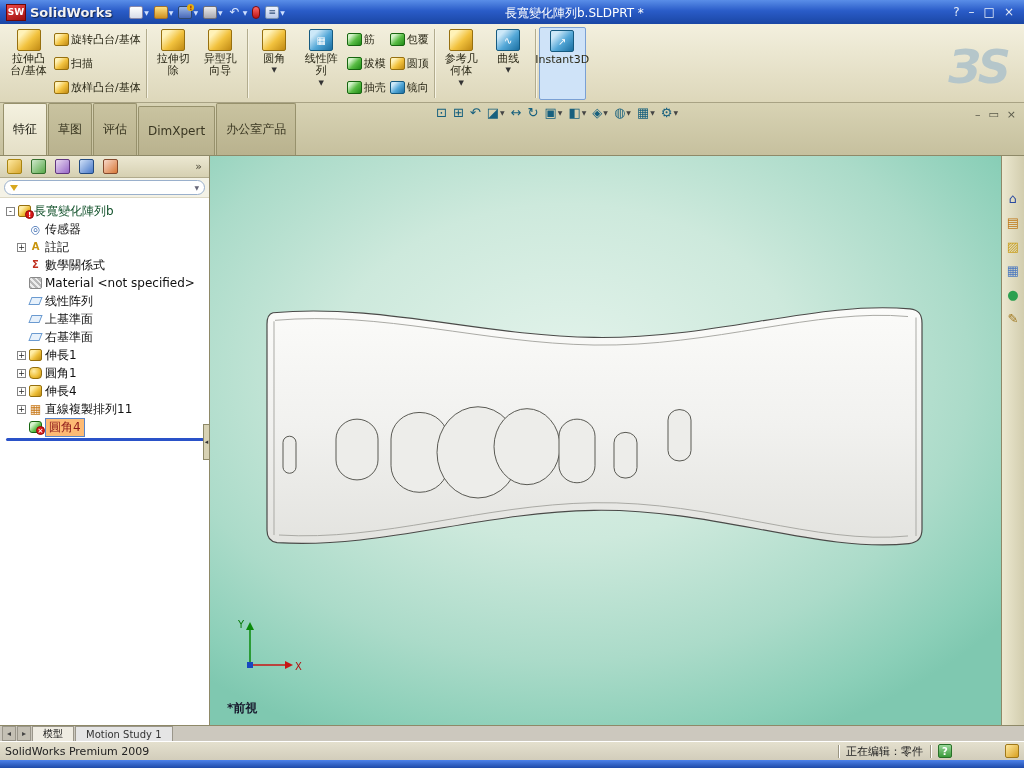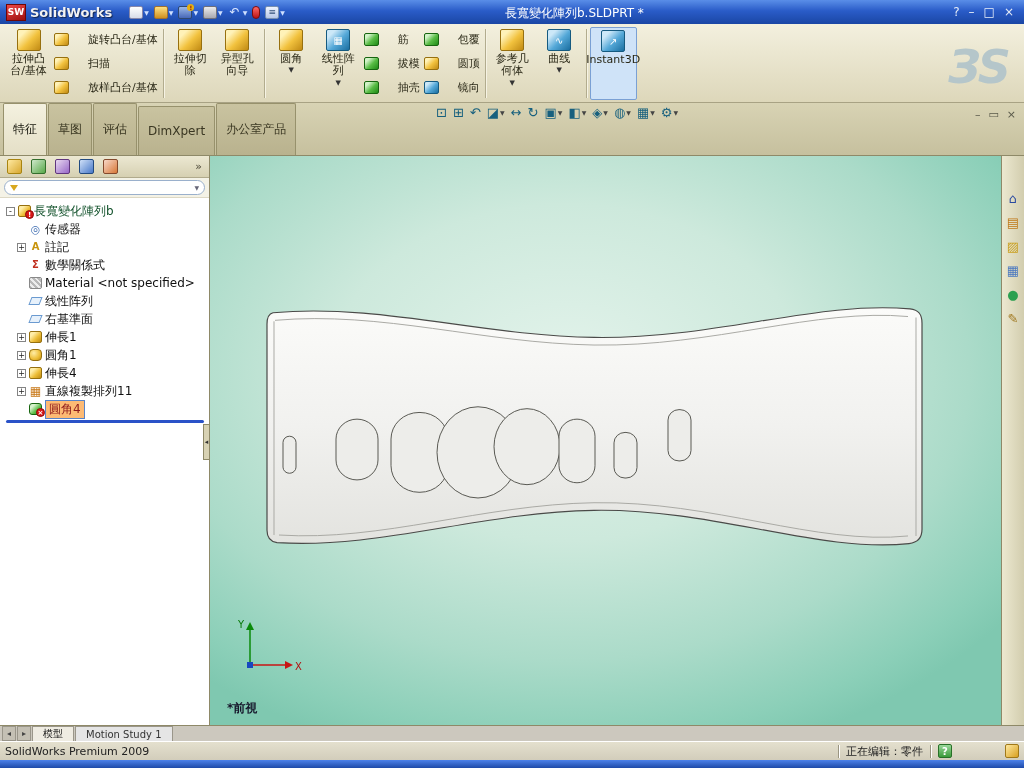--- a/index.html
+++ b/index.html
@@ -33,21 +33,21 @@
 
   
   .ribbon { flex:0 0 79px; background:linear-gradient(180deg,#f3f0de,#ddd7ba); border-bottom:1px solid #a8a284;
     display:flex; align-items:stretch; padding:3px 2px 2px 5px; position:relative; }
   .rb-large { display:flex; flex-direction:column; align-items:center; width:47px; padding:2px 1px; }
   .rb-large .ric { width:24px; height:22px; margin-bottom:2px; }
   .rb-label { font-size:11px; line-height:1.12; text-align:center; color:#2a2817; max-width:42px; }
   .rb-label.wide { max-width:58px; }
   .dd { font-size:7px; color:#333; margin-top:1px; }
   .rb-stack { display:flex; flex-direction:column; justify-content:space-around; padding:0 2px; }
-  .rb-small { display:flex; align-items:center; gap:19px; font-size:11px; color:#2a2817; white-space:nowrap; }
+  .rb-small { display:flex; align-items:center; gap:2px; font-size:11px; color:#2a2817; white-space:nowrap; }
   .ric-s { width:15px; height:13px; flex:0 0 15px; }
   .rb-sep { width:1px; background:#b2ac8e; margin:2px 3px; box-shadow:1px 0 0 #f6f3e4; }
   .ibox { border-radius:2px; display:flex; align-items:center; justify-content:center; font-size:10px; color:#fff; }
   .gold { background:linear-gradient(135deg,#fff2b8 20%,#f2c23e 55%,#c08a14); border:1px solid #97700f; }
   .green { background:linear-gradient(135deg,#d2f2c8 20%,#58bc44 55%,#1f8a16); border:1px solid #176610; }
   .teal { background:linear-gradient(135deg,#cce8f8 20%,#54a8d8 55%,#1a6ea0); border:1px solid #155a80; }
   .rb-large.active { background:#cfe3f8; border:1px solid #7aa0d4; border-radius:2px; }
   .watermark { position:absolute; right:16px; top:16px; font-size:46px; font-style:italic; font-weight:bold;
     color:#b5c6ca; letter-spacing:-3px; }
 
@@ -366,20 +366,27 @@
           <span class="tspc"></span>
           <span class="ticon box stripes"></span>
           <span class="tlabel">Material &lt;not specified&gt;</span>
         </div>
         <div class="trow">
           <span class="tspc"></span>
           <span class="ticon">
               <span class="plane-ic"></span>
             </span>
           <span class="tlabel">线性阵列</span>
+        </div>
+        <div class="trow">
+          <span class="tspc"></span>
+          <span class="ticon">
+              <span class="plane-ic"></span>
+            </span>
+          <span class="tlabel">上基準面</span>
         </div>
         <div class="trow">
           <span class="tspc"></span>
           <span class="ticon">
               <span class="plane-ic"></span>
             </span>
           <span class="tlabel">右基準面</span>
         </div>
         <div class="trow">
           <span class="texp">+</span>

